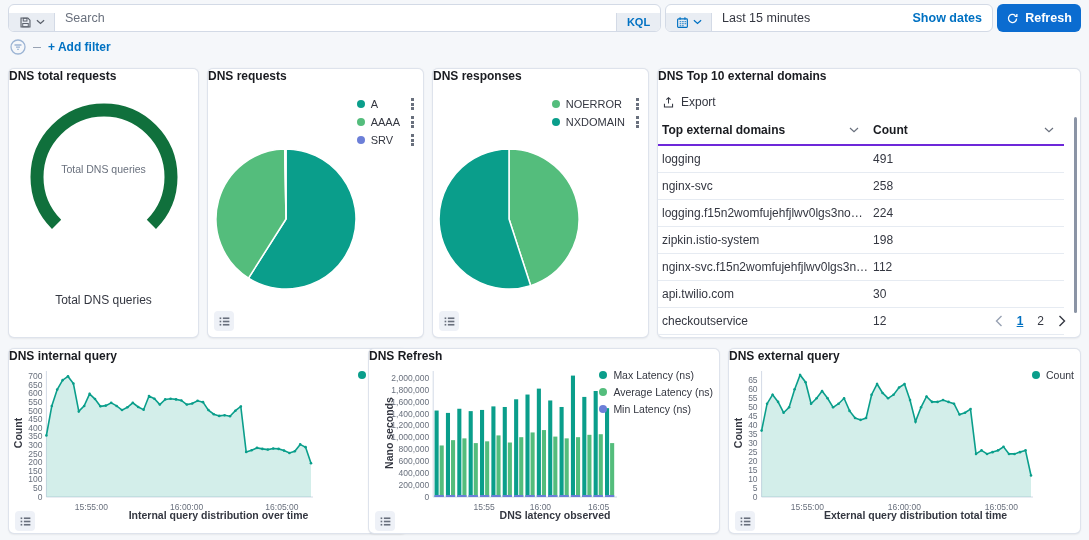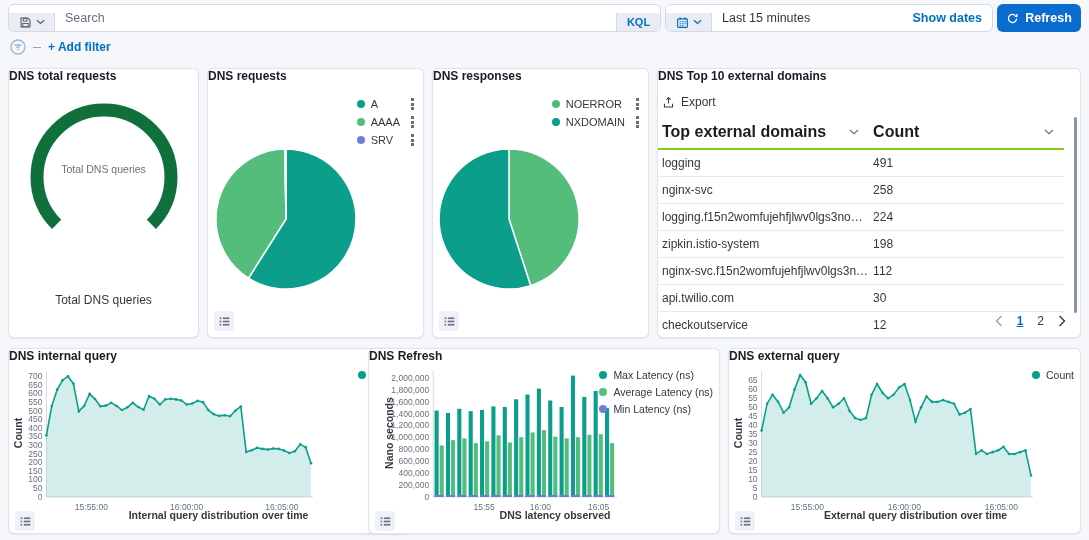--- a/index.html
+++ b/index.html
@@ -48,21 +48,21 @@
   .dot { width:8px; height:8px; border-radius:50%; flex:0 0 8px; }
   .leg-label { flex:1; font-size:11px; color:#343741; padding:0 10px 0 6px; white-space:nowrap; }
   .menu-dots { display:flex; flex-direction:column; gap:1.5px; padding:1px; cursor:pointer; }
   .menu-dots i { display:block; width:3px; height:3px; background:#69707d; }
   .legend-toggle { position:absolute; left:6px; bottom:6px; width:20px; height:20px; background:#eef1f7; border:none; border-radius:4px; display:flex; align-items:center; justify-content:center; cursor:pointer; }
   .p-internal .legend-toggle, .p-latency .legend-toggle, .p-external .legend-toggle { bottom:auto; top:162px; }
 
   
   .export-row { display:flex; align-items:center; gap:6px; margin:12px 0 8px 4px; font-size:12px; color:#343741; cursor:pointer; width:70px; }
   .dom-table { width:406px; border-collapse:collapse; table-layout:fixed; }
-  .dom-table th { text-align:center; font-size:16px; color:#1a1c21; border-bottom:2px solid #84cc16; padding:6px 0 7px 4px; }
+  .dom-table th { text-align:center; font-size:12px; color:#1a1c21; border-bottom:2px solid #6d28d9; padding:6px 0 7px 4px; }
   .dom-table th:first-child { width:52%; }
   .th-inner { display:flex; align-items:center; justify-content:space-between; padding-right:10px; cursor:pointer; }
   .dom-table td { font-size:12px; color:#343741; border-bottom:1px solid #e6ebf2; padding:6px 0 6px 4px; overflow:hidden; white-space:nowrap; text-overflow:ellipsis; }
   .tbl-scrollbar { position:absolute; right:3px; top:48px; width:3px; height:196px; background:#8b94a5; border-radius:2px; }
   .pagination { position:absolute; right:14px; top:245px; display:flex; align-items:center; gap:14px; font-size:12px; }
   .pg-prev { cursor:default; }
   .pg-num { color:#343741; cursor:pointer; }
   .pg-num.active { color:#0071c2; font-weight:700; text-decoration:underline; }
   .pg-next { cursor:pointer; }
 
@@ -569,21 +569,21 @@
         <circle cx="277.0040816326531" cy="83.1470588235294" r="1.3" fill="#0a9e8b"></circle>
         <circle cx="282.50204081632654" cy="81.3529411764706" r="1.3" fill="#0a9e8b"></circle>
         <circle cx="288" cy="106.47058823529412" r="1.3" fill="#0a9e8b"></circle>
       </svg>
     <div class="side-legend">
         <div class="leg-row">
           <span class="dot" style="background:#0a9e8b"></span>
           <span class="leg-label">Count</span>
         </div>
       </div>
-    <div class="x-title">External query distribution over time</div>
+    <div class="x-title">External query distribution total time</div>
     <button class="legend-toggle">
       <svg width="13" height="13" viewBox="0 0 16 16">
         <rect x="2" y="3" width="2" height="2" fill="#69707d"></rect>
           <rect x="6" y="3" width="8" height="2" fill="#69707d"></rect>
         <rect x="2" y="7" width="2" height="2" fill="#69707d"></rect>
           <rect x="6" y="7" width="8" height="2" fill="#69707d"></rect>
         <rect x="2" y="11" width="2" height="2" fill="#69707d"></rect>
           <rect x="6" y="11" width="8" height="2" fill="#69707d"></rect>
       </svg>
     </button>

